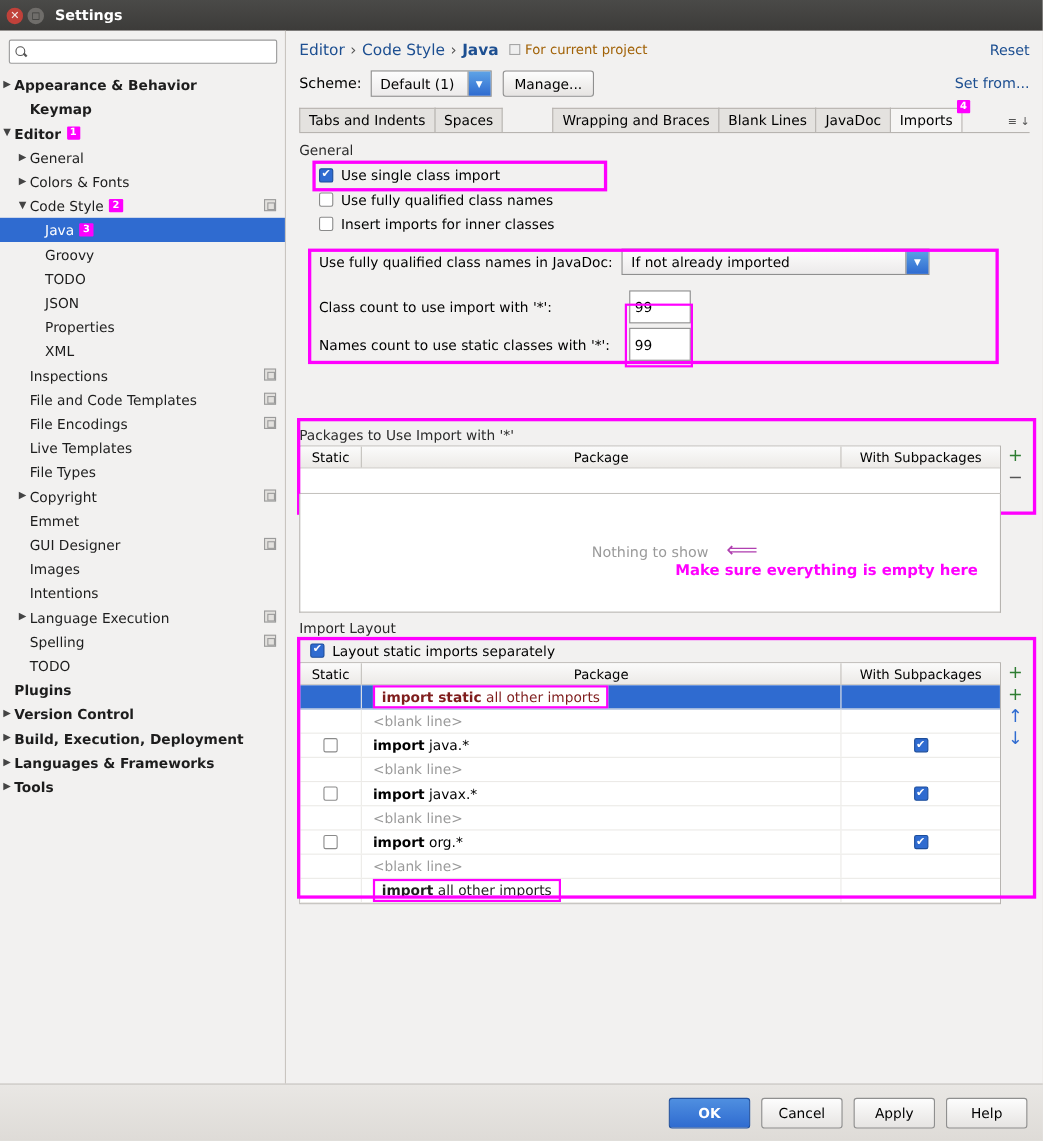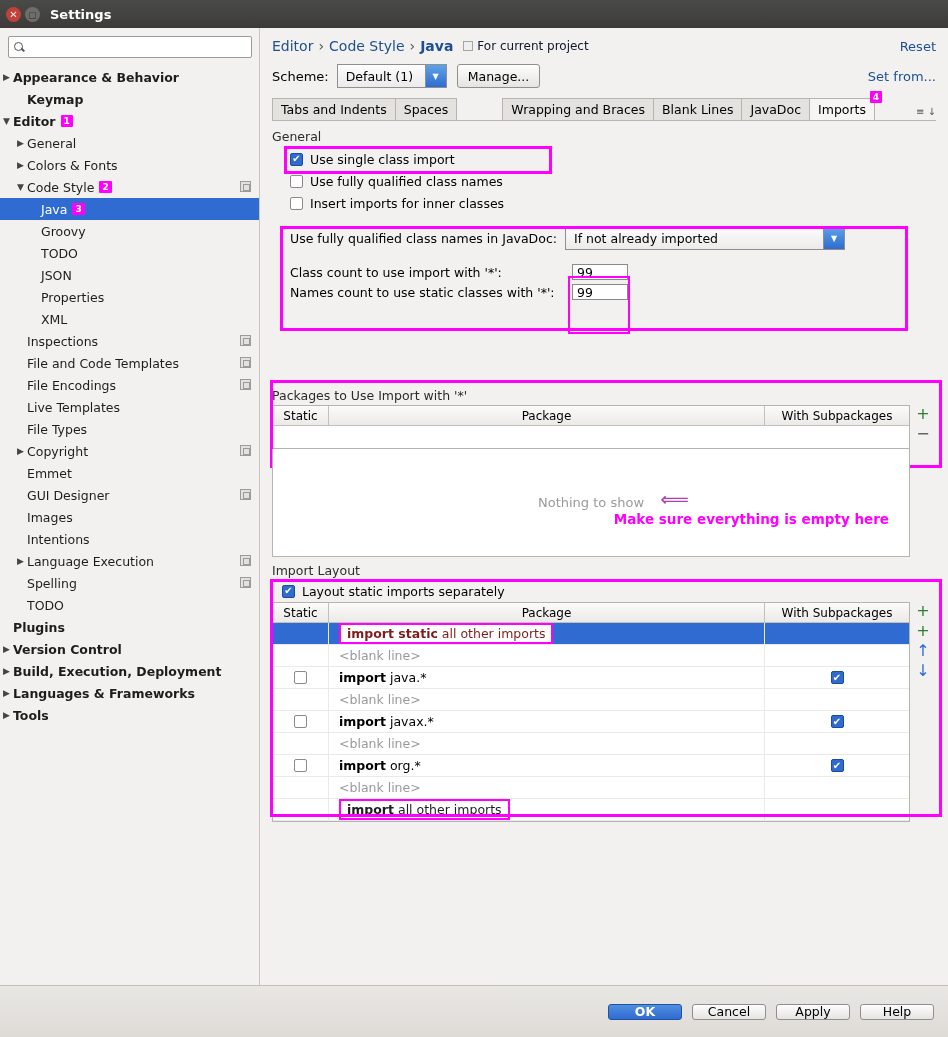--- a/index.html
+++ b/index.html
@@ -126,21 +126,21 @@
   }
   .breadcrumb {
     display: flex; align-items: baseline;
     font-size: 14px; color: #1d4f91;
     margin-bottom: 10px;
   }
   .crumb { color: #1d4f91; }
   .crumb.last { color: #1d4f91; font-weight: bold; }
   .crumb-sep { margin: 0 5px; color: #555; }
   .crumb-note {
-    color: #0f172a; font-size: 12px; margin-left: 10px;
+    color: #a16207; font-size: 12px; margin-left: 10px;
     display: flex; align-items: center;
   }
   .note-icon {
     width: 10px; height: 10px; border: 1px solid #a5a5a5;
     margin-right: 4px; display: inline-block; background:#efefef;
   }
   .reset-link {
     margin-left: auto; color: #1d4f91; font-size: 13px;
   }
   .scheme-row {
@@ -220,21 +220,21 @@
   }
   .chk.checked { background: #2f6bd0; border-color: #1c4d9b; }
   .chk.checked::after {
     content: "\2714"; color: #ffffff; font-size: 10px; line-height: 1;
   }
   .chk-label { font-size: 12.5px; }
   .field-row { display: flex; align-items: center; margin-left: 18px; margin-top: 6px; }
   .field-label { font-size: 12.5px; }
   .txt {
     border: 1px solid #8a8a8a; background: #ffffff;
-    height: 16px; font-size: 12.5px; padding: 0 4px;
+    height: 30px; font-size: 12.5px; padding: 0 4px;
     display: inline-flex; align-items: center;
   }
   .hl-box { border: 3px solid #ff00ff; }
   .hl-box-thin { border: 2px solid #ff00ff; }
   
   .panel-title { font-size: 12.5px; color: #2b2b2b; }
   .tbl {
     border: 1px solid #b7b4b0; background: #ffffff;
     width: 100%;
   }
@@ -283,21 +283,21 @@
   }
   
   .bottombar {
     height: 52px; flex: 0 0 52px;
     background: linear-gradient(to bottom,#e9e7e4,#dedbd7);
     border-top: 1px solid #c4c0bb;
     display: flex; align-items: center; justify-content: flex-end;
     padding-right: 14px; gap: 10px;
   }
   .bbtn {
-    min-width: 74px; height: 16px;
+    min-width: 74px; height: 28px;
     border: 1px solid #8f8f8f; border-radius: 3px;
     background: linear-gradient(to bottom,#fdfdfd,#e6e4e2);
     font-size: 12.5px;
     display: inline-flex; align-items: center; justify-content: center;
   }
   .bbtn.primary {
     background: linear-gradient(to bottom,#4f8fe0,#2f6bd0);
     border-color: #22529f; color: #ffffff; font-weight: bold;
   }
 </style>

